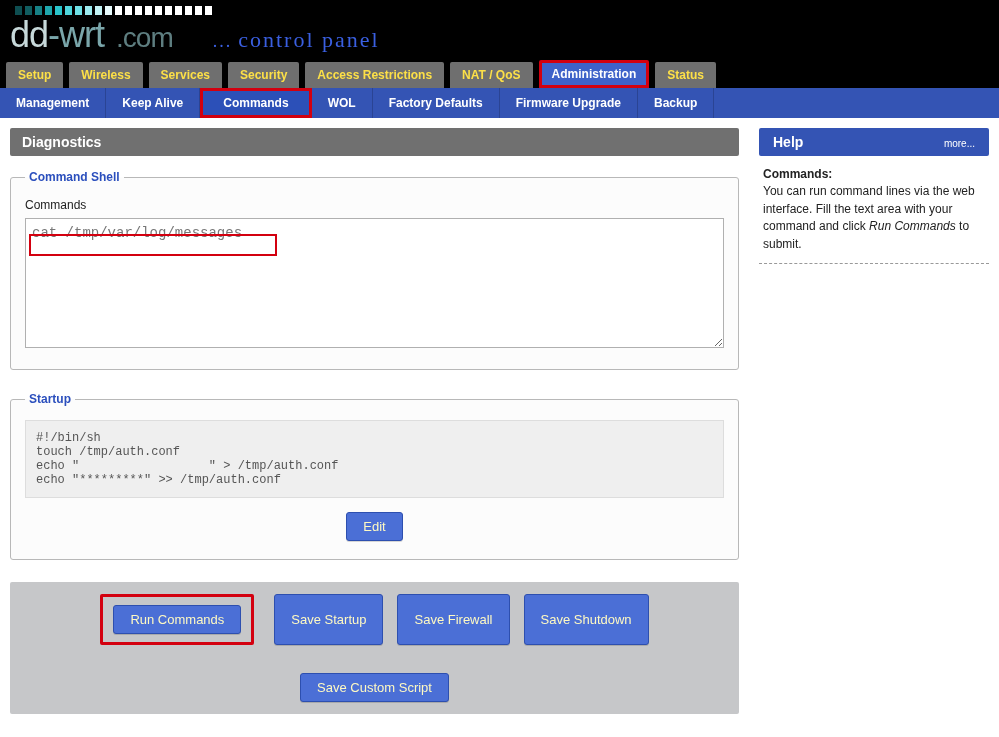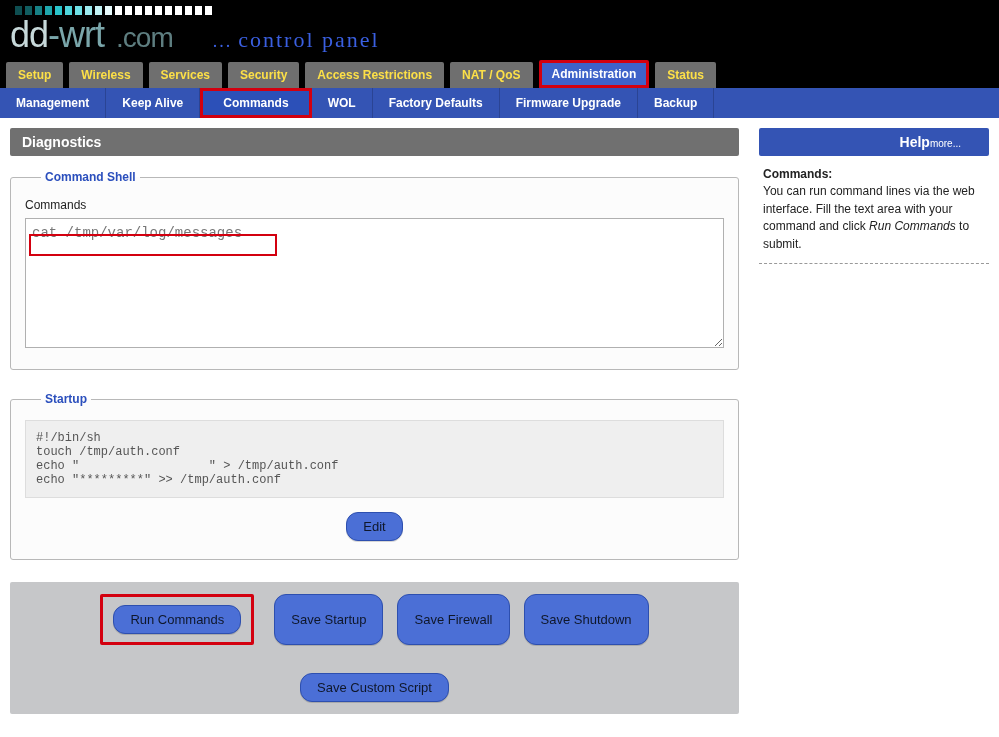--- a/index.html
+++ b/index.html
@@ -99,23 +99,23 @@
     font-size:14px;
     padding:6px 12px;
     margin-bottom:14px;
     border-radius:2px;
   }
   .help-header {
     background:#3454b4;
     color:#fff;
     font-weight:bold;
     font-size:14px;
-    padding:6px 28px;
-    display:flex;
-    justify-content:flex-end;
+    padding:6px 14px;
+    display:flex;
+    justify-content:space-between;
     align-items:baseline;
     border-radius:2px;
     margin-bottom:10px;
   }
   .help-more { font-weight:normal; font-size:10px; cursor:pointer; }
   .help-body { font-size:12px; color:#222; line-height:1.45; padding:0 4px;}
   .help-body b { font-weight:bold;}
   .help-body em { font-style:italic;}
   .help-sep { border:none; border-top:1px dashed #999; margin-top:10px;}
   fieldset {
@@ -124,21 +124,20 @@
     padding:14px 14px 18px 14px;
     margin-bottom:22px;
     background:#fcfcfc;
     position:relative;
   }
   legend {
     color:#2b4fbd;
     font-weight:bold;
     font-size:12px;
     padding:0 4px;
-    margin-left:16px;
   }
   .field-label { font-size:12px; margin-bottom:6px; color:#222;}
   textarea.cmd {
     width:100%;
     height:130px;
     font-family:"Courier New", monospace;
     font-size:14px;
     color:#777;
     border:1px solid #b0b0b0;
     padding:6px;
@@ -157,23 +156,23 @@
     color:#555;
     background:#efefef;
     border:1px solid #ddd;
     padding:10px;
     white-space:pre;
     overflow:auto;
   }
   .edit-wrap { text-align:center; margin-top:14px;}
   .btn {
     background:#4b6fd6;
-    color:#0f172a;
+    color:#fef9c3;
     border:1px solid #2d4faf;
-    border-radius:12px;
+    border-radius:3px;
     padding:6px 16px;
     font-size:13px;
     cursor:pointer;
     box-shadow:0 1px 0 rgba(0,0,0,.15);
   }
   .action-bar {
     background:#c6c7c9;
     padding:12px 10px;
     display:flex;
     flex-wrap:wrap;

